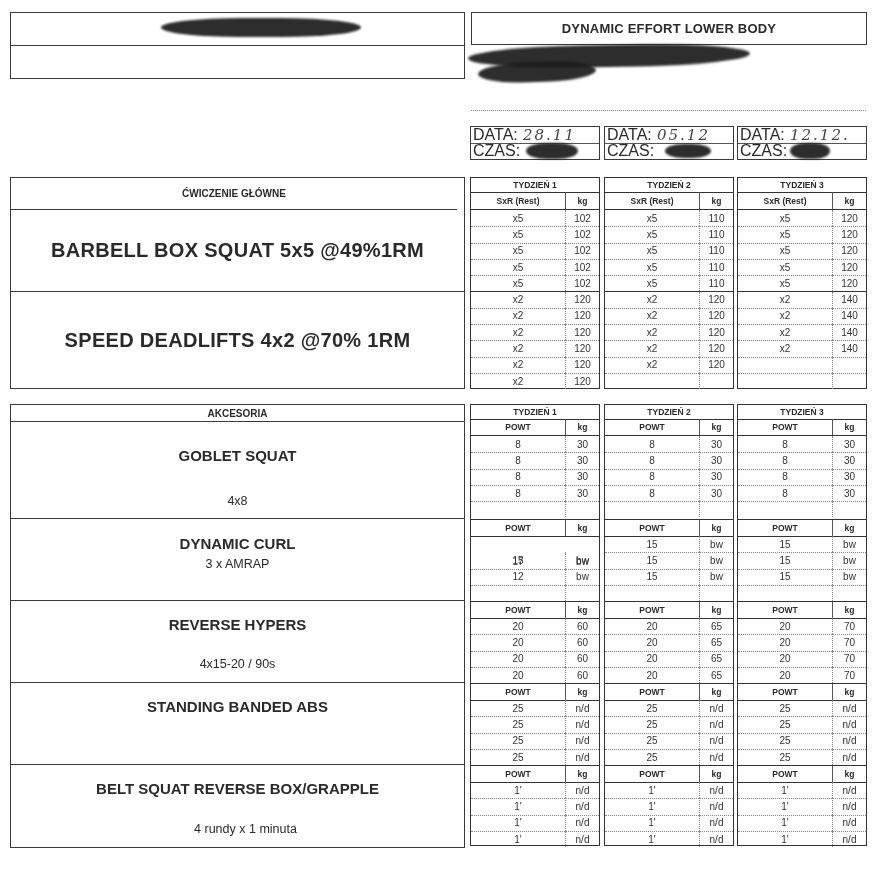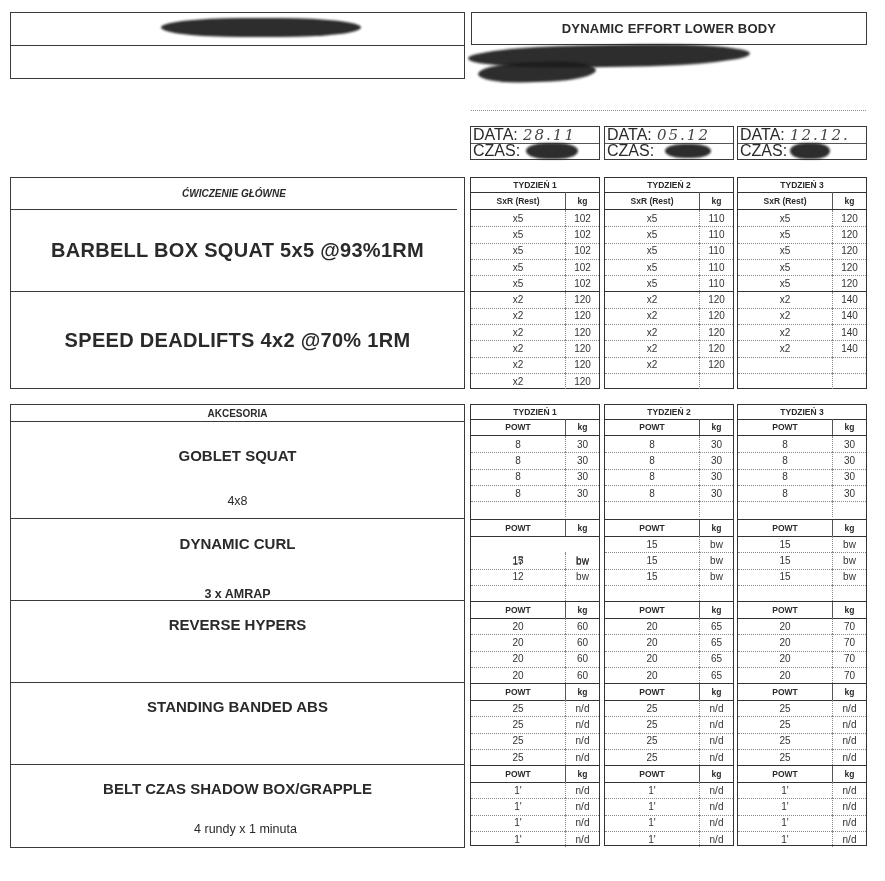--- a/index.html
+++ b/index.html
@@ -79,48 +79,49 @@
       <span class="lbl">DATA:</span>
       <span class="hand">12.12.</span>
     </div>
   <div class="row bot">
       <span class="lbl">CZAS:</span>
     </div>
   <div class="redact" style="left:52px;top:16px;width:40px;height:16px;"></div>
 </div>
 
 <div class="abs box" style="left:10px;top:177px;width:455px;height:212px;">
-  <div class="abs center hdr-small" style="left:0;right:7px;top:0;height:32px;border-bottom:1.5px solid #3a3a3a;font-style:italic;">ĆWICZENIE GŁÓWNE</div>
-  <div class="abs center ex-big" style="left:0;right:0;top:32px;height:82px;border-bottom:1.5px solid #3a3a3a;">BARBELL BOX SQUAT 5x5 @93%1RM</div>
+  <div class="abs center hdr-small" style="left:0;right:7px;top:0;height:32px;border-bottom:1.5px solid #3a3a3a;">ĆWICZENIE GŁÓWNE</div>
+  <div class="abs center ex-big" style="left:0;right:0;top:32px;height:82px;border-bottom:1.5px solid #3a3a3a;">BARBELL BOX SQUAT 5x5 @49%1RM</div>
   <div class="abs center ex-big" style="left:0;right:0;top:114px;height:96px;">SPEED DEADLIFTS 4x2 @70% 1RM</div>
 </div>
 
 <div class="abs box" style="left:10px;top:404px;width:455px;height:444px;">
   <div class="abs center hdr-small" style="left:0;right:0;top:0;height:17px;border-bottom:1.5px solid #3a3a3a;">AKCESORIA</div>
 
   <div class="abs" style="left:0;right:0;top:17px;height:97px;border-bottom:1.5px solid #3a3a3a;">
     <div class="abs center ex-acc" style="left:0;right:0;top:22px;height:22px;">GOBLET SQUAT</div>
     <div class="abs center ex-sub" style="left:0;right:0;top:70px;height:18px;">4x8</div>
   </div>
 
   <div class="abs" style="left:0;right:0;top:114px;height:82px;border-bottom:1.5px solid #3a3a3a;">
     <div class="abs center ex-acc" style="left:0;right:0;top:13px;height:22px;">DYNAMIC CURL</div>
-    <div class="abs center ex-sub" style="left:0;right:0;top:66px;height:18px;font-weight:bold;">3 x AMRAP</div>
+    <div class="abs center ex-sub" style="left:0;right:0;top:36px;height:18px;">3 x AMRAP</div>
   </div>
 
   <div class="abs" style="left:0;right:0;top:196px;height:82px;border-bottom:1.5px solid #3a3a3a;">
     <div class="abs center ex-acc" style="left:0;right:0;top:12px;height:22px;">REVERSE HYPERS</div>
+    <div class="abs center ex-sub" style="left:0;right:0;top:54px;height:18px;">4x15-20 / 90s</div>
   </div>
 
   <div class="abs" style="left:0;right:0;top:278px;height:82px;border-bottom:1.5px solid #3a3a3a;">
     <div class="abs center ex-acc" style="left:0;right:0;top:12px;height:22px;">STANDING BANDED ABS</div>
   </div>
 
   <div class="abs" style="left:0;right:0;top:360px;height:82px;">
-    <div class="abs center ex-acc" style="left:0;right:0;top:12px;height:22px;">BELT CZAS SHADOW BOX/GRAPPLE</div>
+    <div class="abs center ex-acc" style="left:0;right:0;top:12px;height:22px;">BELT SQUAT REVERSE BOX/GRAPPLE</div>
     <div class="abs center ex-sub" style="left:16px;right:0;top:55px;height:18px;">4 rundy x 1 minuta</div>
   </div>
 </div>
 
 <div id="weeks-root">
     <div class="week" style="left: 470px; top: 177px; width: 130px; height: 212px;">
       <div class="whead center">TYDZIEŃ 1</div>
       <div class="chead">
         <div class="c1 center">SxR (Rest)</div>
         <div class="c2 center">kg</div>

